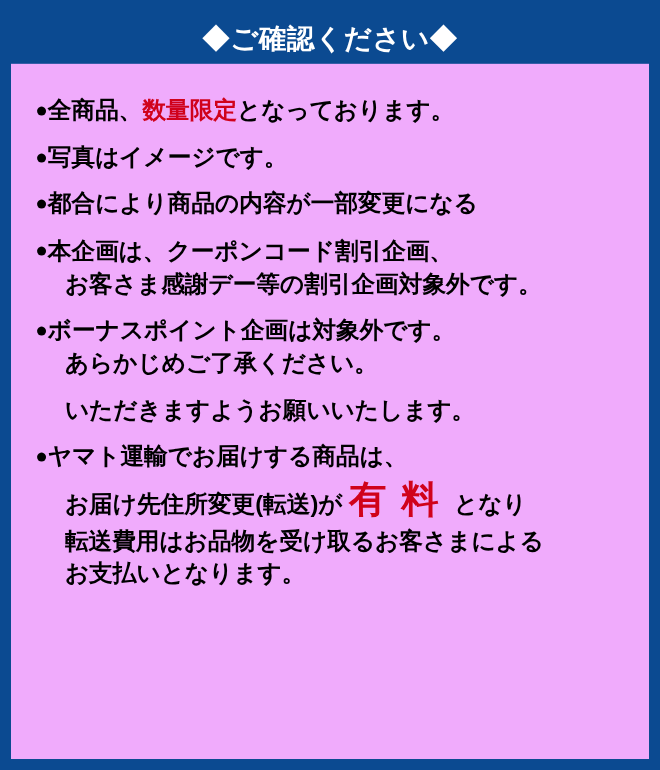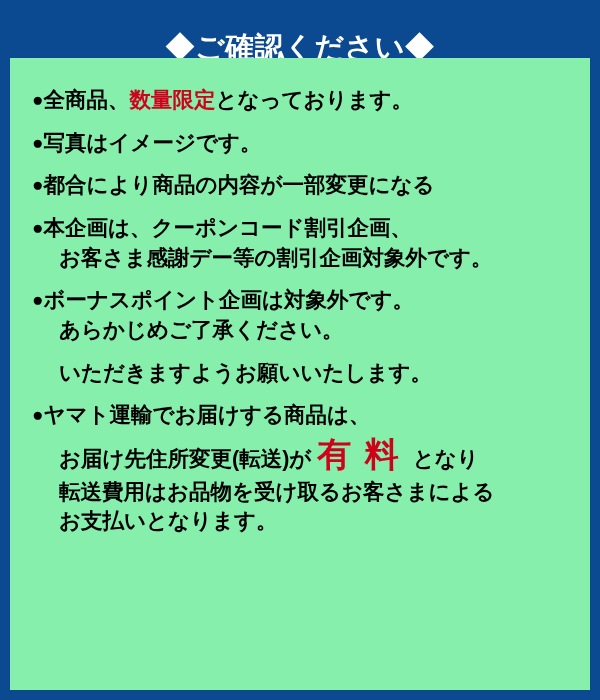--- a/index.html
+++ b/index.html
@@ -20,33 +20,33 @@
     height: 700px;
     background: #0b4a91;
     padding: 10px;
   }
   .header {
     height: 42px;
     display: flex;
     align-items: center;
     justify-content: center;
     color: #ffffff;
-    font-size: 29px;
+    font-size: 25px;
     font-weight: bold;
     letter-spacing: 0.5px;
-    margin-top: 17px;
+    margin-top: 4px;
     text-align: center;
   }
   .panel {
     position: absolute;
     left: 10px;
     right: 10px;
     top: 58px;
     bottom: 10px;
-    background: #86efac;
+    background: #f0abfc;
     padding: 28px 8px 10px 22px;
   }
   .item {
     display: block;
     margin-bottom: 13px;
   }
   .line {
     font-size: 21.5px;
     line-height: 1.38;
     color: #000000;

